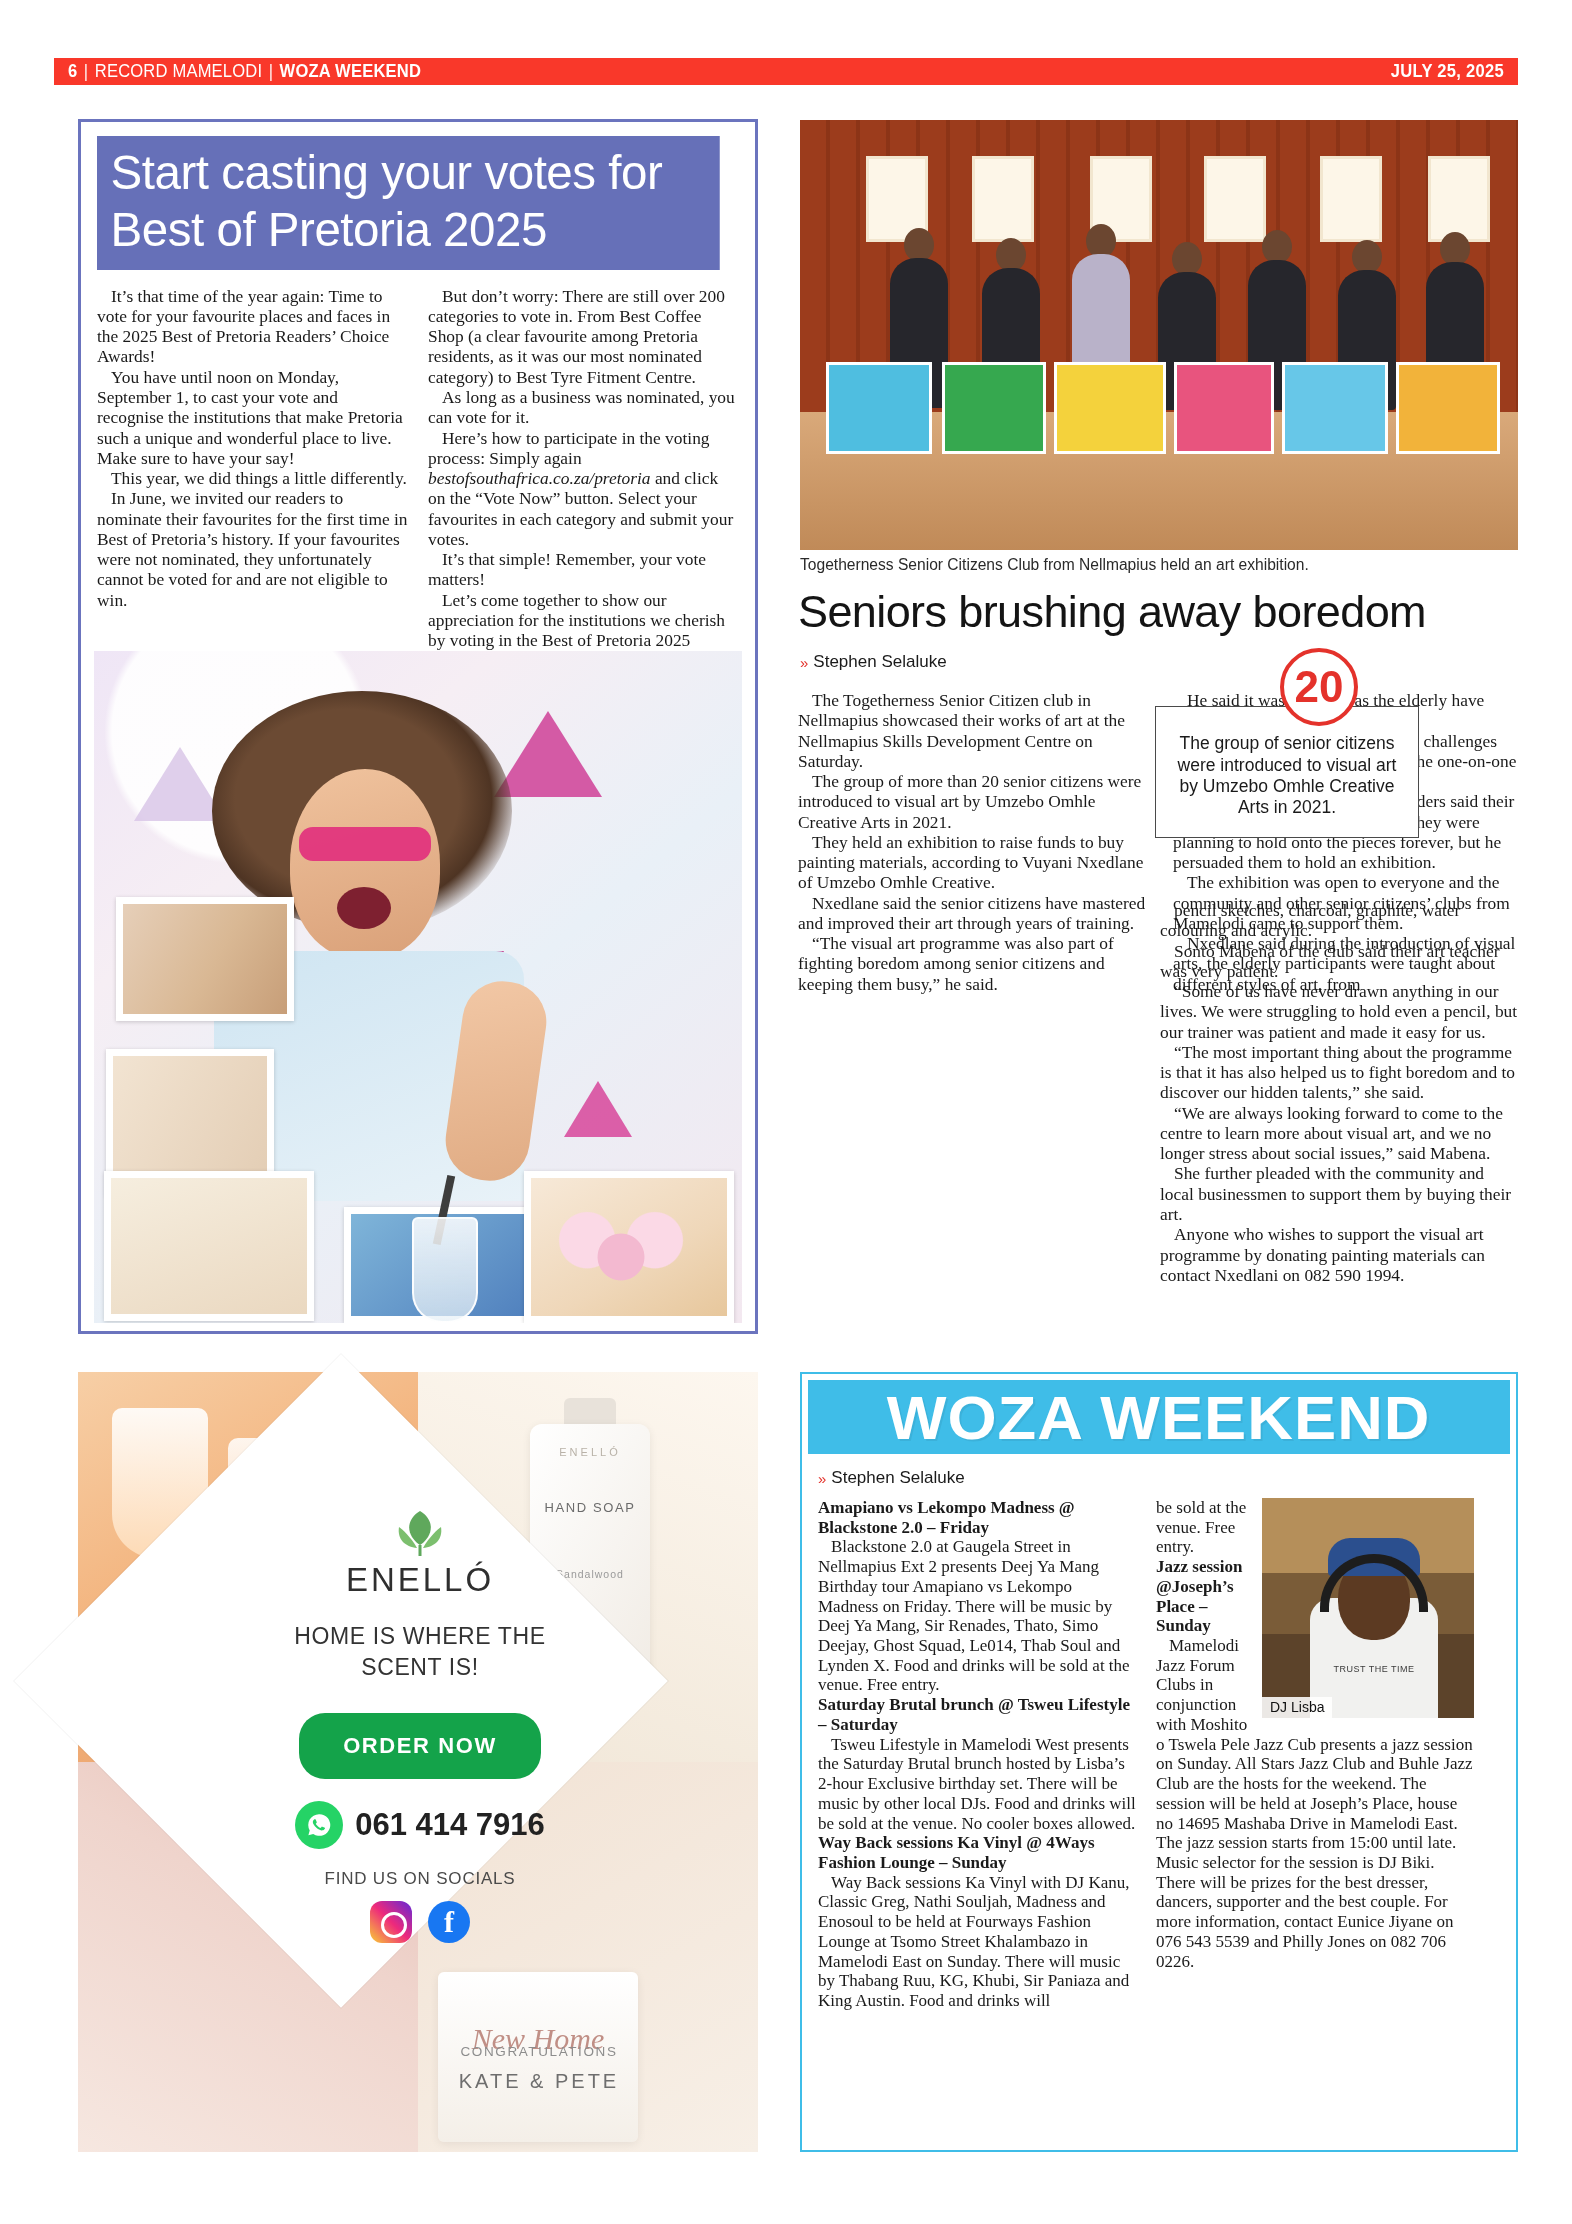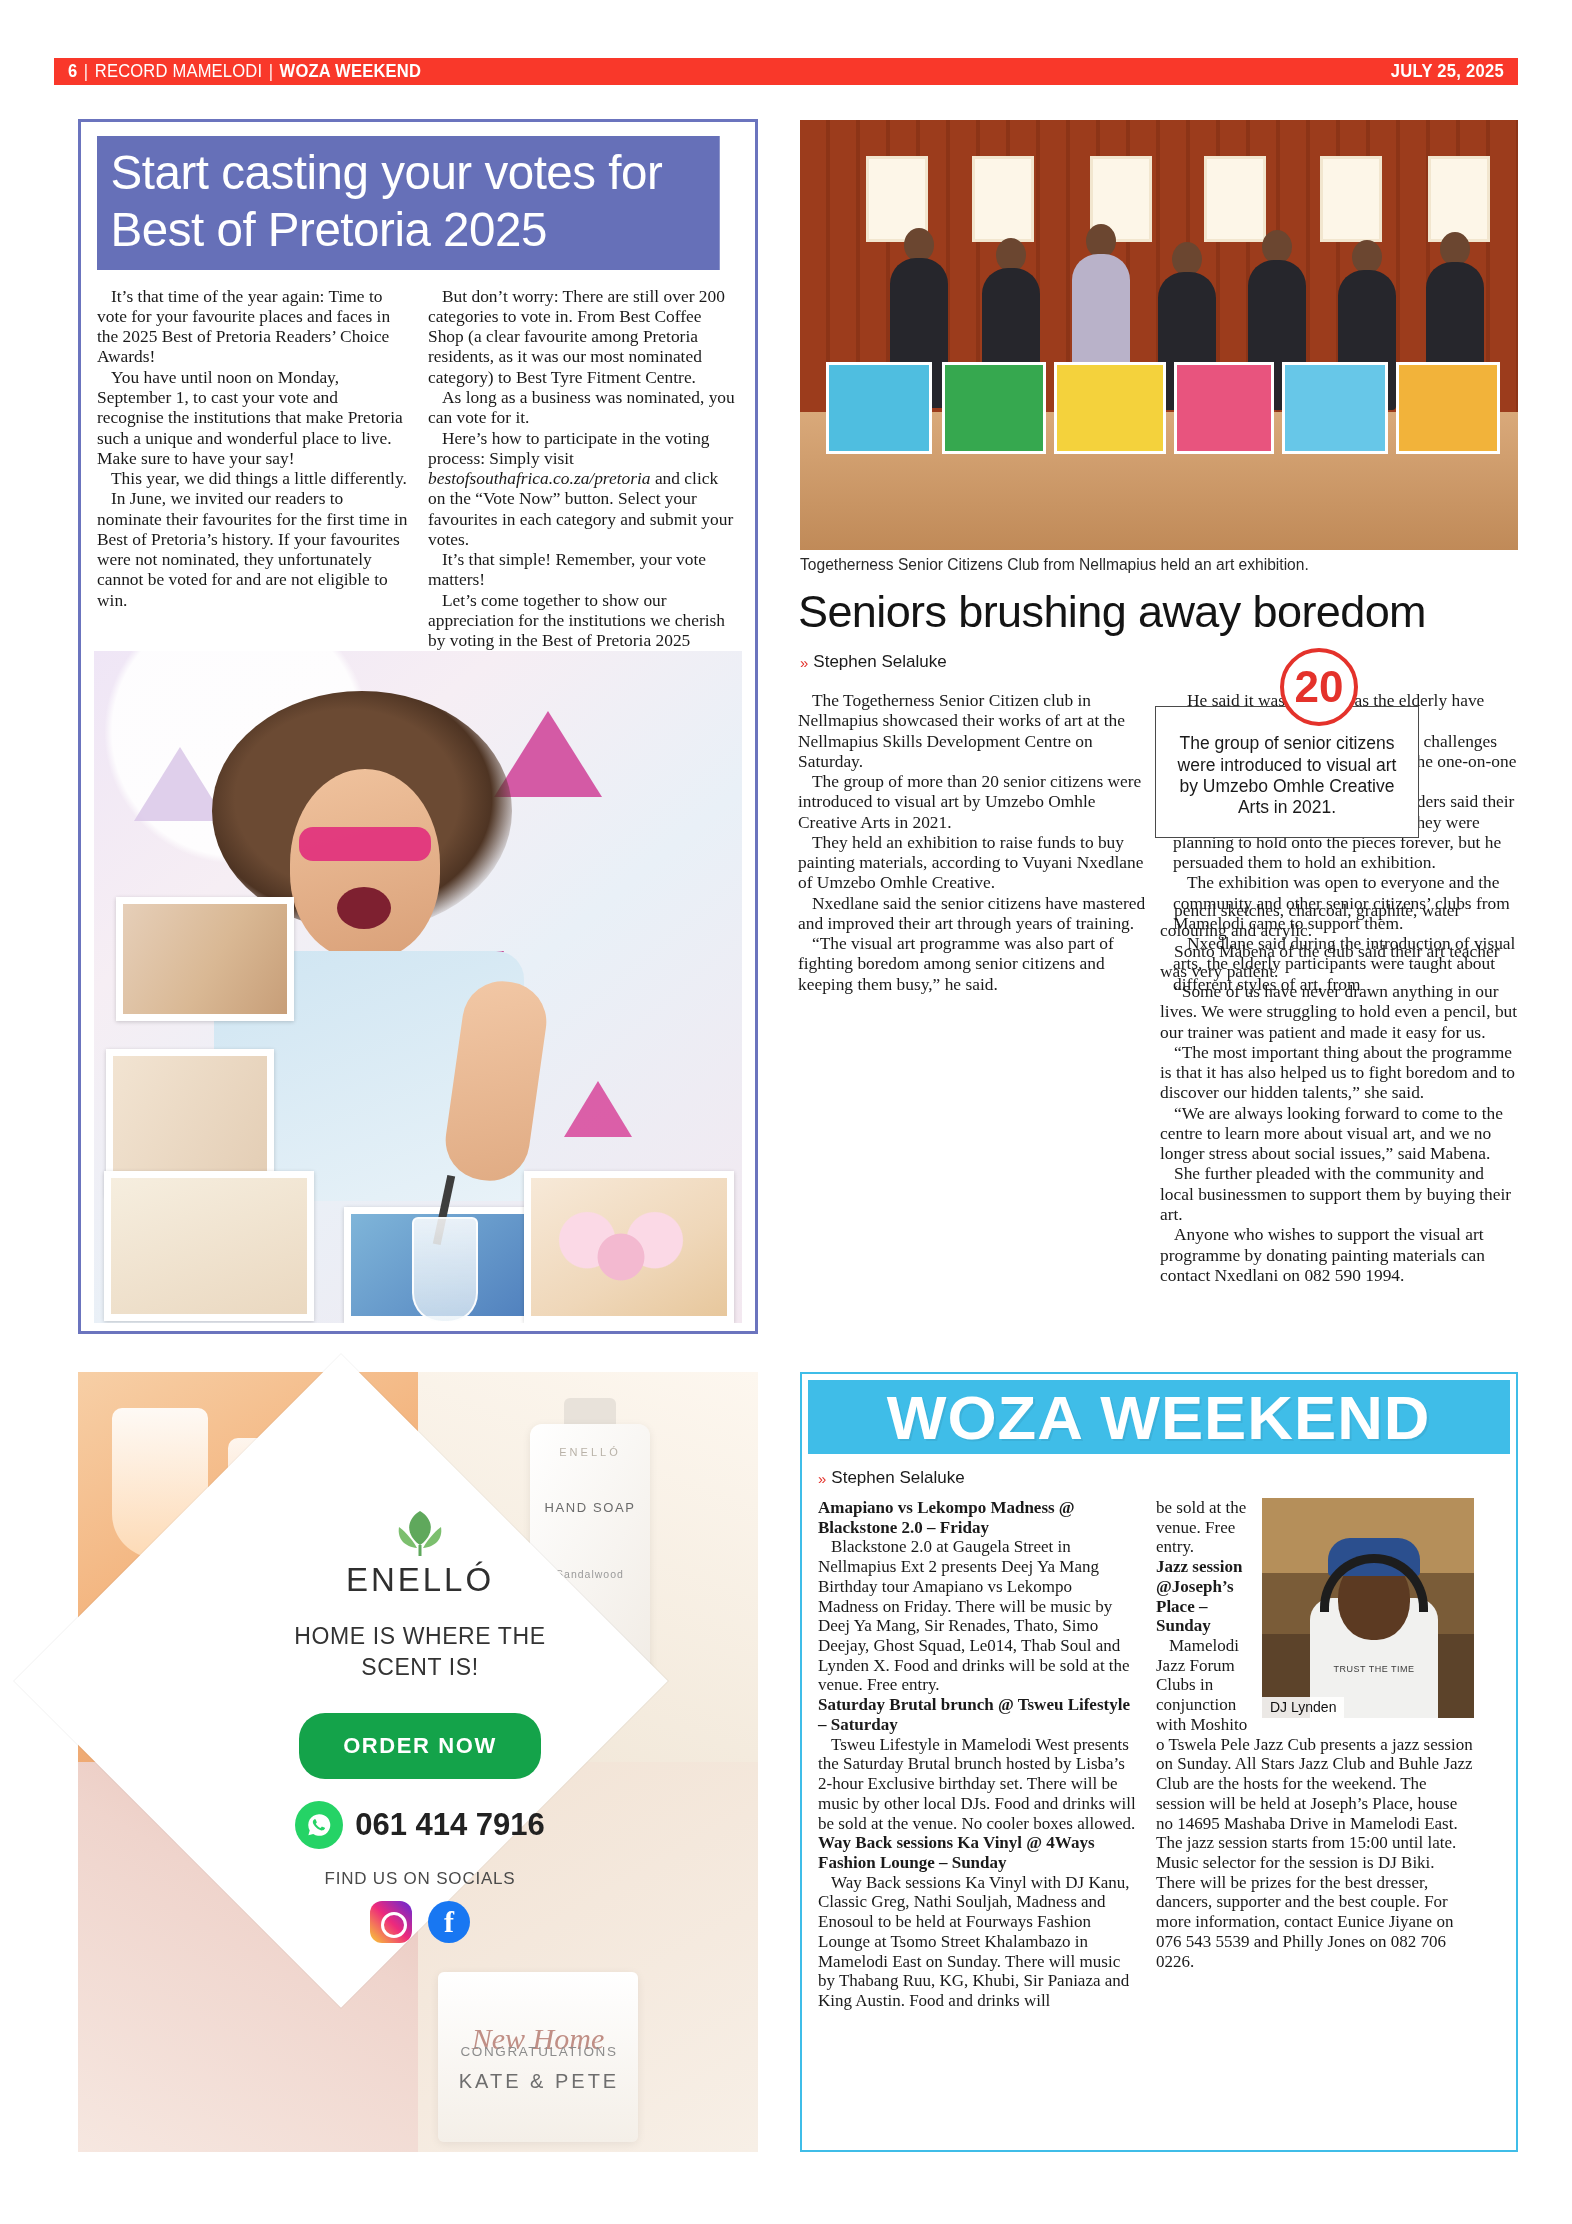--- a/index.html
+++ b/index.html
@@ -415,21 +415,21 @@
   <div class="votes-cols">
     <div class="votes-col">
       <p>It’s that time of the year again: Time to vote for your favourite places and faces in the 2025 Best of Pretoria Readers’ Choice Awards!</p>
       <p>You have until noon on Monday, September 1, to cast your vote and recognise the institutions that make Pretoria such a unique and wonderful place to live. Make sure to have your say!</p>
       <p>This year, we did things a little differently.</p>
       <p>In June, we invited our readers to nominate their favourites for the first time in Best of Pretoria’s history. If your favourites were not nominated, they unfortunately cannot be voted for and are not eligible to win.</p>
     </div>
     <div class="votes-col">
       <p>But don’t worry: There are still over 200 categories to vote in. From Best Coffee Shop (a clear favourite among Pretoria residents, as it was our most nominated category) to Best Tyre Fitment Centre.</p>
       <p>As long as a business was nominated, you can vote for it.</p>
-      <p><span>Here’s how to participate in the voting process: Simply visit </span><i>bestofsouthafrica.co.za/pretoria</i><span> and click on the “Vote Now” button. Select your favourites in each category and submit your votes.</span></p>
+      <p><span>Here’s how to participate in the voting process: Simply again </span><i>bestofsouthafrica.co.za/pretoria</i><span> and click on the “Vote Now” button. Select your favourites in each category and submit your votes.</span></p>
       <p>It’s that simple! Remember, your vote matters!</p>
       <p>Let’s come together to show our appreciation for the institutions we cherish by voting in the Best of Pretoria 2025 Awards.</p>
       <p><span>We can’t wait to see who you choose! Be sure to follow our social media platforms, as well as the Best of Pretoria and </span><i>Record</i><span> websites, for updates.</span></p>
     </div>
   </div>
   <div class="pullquote">Let’s come together to show our appreciation for the institutions we cherish by voting.</div>
 </div>
 
 <div class="votes-photo">
   <div class="vp-tri a"></div>
@@ -608,20 +608,20 @@
       <p>Way Back sessions Ka Vinyl with DJ Kanu, Classic Greg, Nathi Souljah, Madness and Enosoul to be held at Fourways Fashion Lounge at Tsomo Street Khalambazo in Mamelodi East on Sunday. There will music by Thabang Ruu, KG, Khubi, Sir Paniaza and King Austin. Food and drinks will</p>
     </div>
     <div class="woza-col">
       <div class="dj-photo">
         <div class="dj-bg"></div>
         <div class="dj-body"></div>
         <div class="dj-head"></div>
         <div class="dj-cap"></div>
         <div class="dj-headphone"></div>
         <div class="dj-shirt-txt">TRUST THE TIME</div>
-        <div class="dj-caption">DJ Lynden</div>
+        <div class="dj-caption">DJ Lisba</div>
       </div>
       <p class="noind">be sold at the venue. Free entry.</p>
       <p class="hd">Jazz session @Joseph’s Place – Sunday</p>
       <p>Mamelodi Jazz Forum Clubs in conjunction with Moshito o Tswela Pele Jazz Cub presents a jazz session on Sunday. All Stars Jazz Club and Buhle Jazz Club are the hosts for the weekend. The session will be held at Joseph’s Place, house no 14695 Mashaba Drive in Mamelodi East. The jazz session starts from 15:00 until late. Music selector for the session is DJ Biki. There will be prizes for the best dresser, dancers, supporter and the best couple. For more information, contact Eunice Jiyane on 076 543 5539 and Philly Jones on 082 706 0226.</p>
     </div>
   </div>
 </div>
 
 </body></html>

